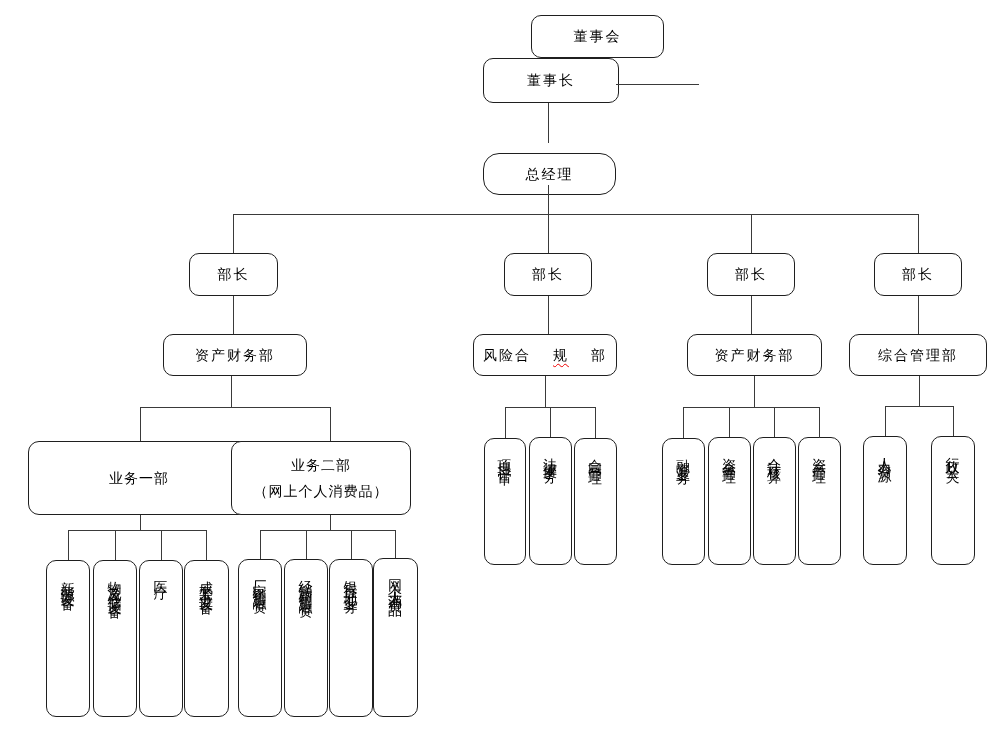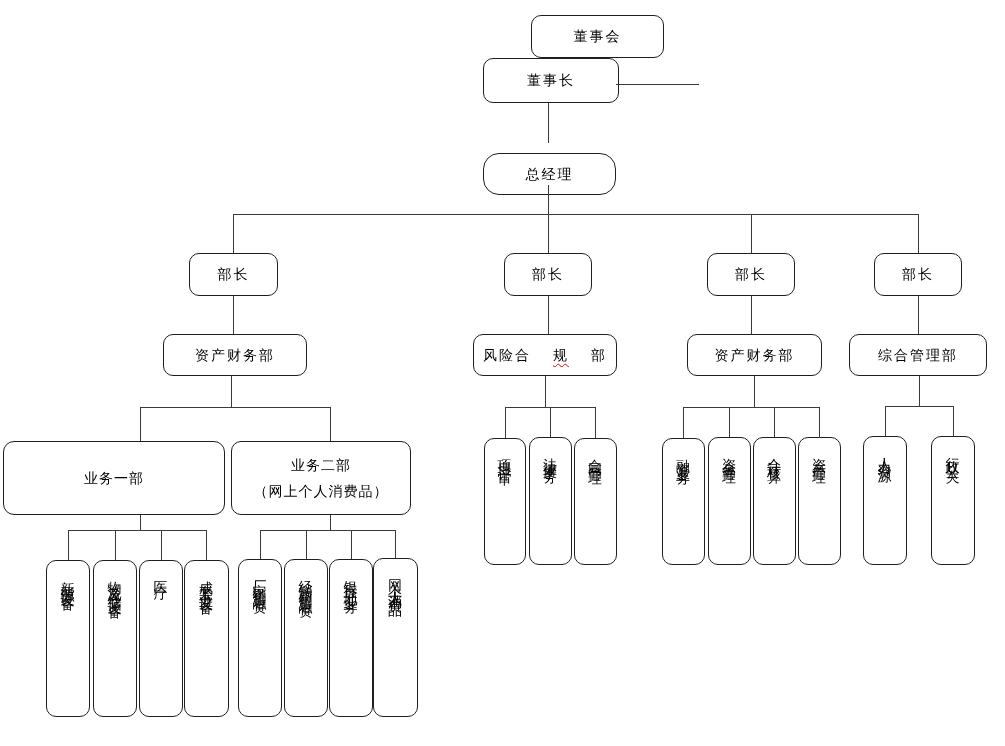--- a/index.html
+++ b/index.html
@@ -72,21 +72,21 @@
   <div class="node" style="left:473px; top:334px; width:144px; height:42px;gap:22px;">
     <span>风险合</span>
       <span class="squiggle">规</span>
       <span>部</span>
   </div>
 
   <div class="node" style="left:687px; top:334px; width:135px; height:42px;">资产财务部</div>
 
   <div class="node" style="left:849px; top:334px; width:138px; height:42px;">综合管理部</div>
 
-  <div class="node two-line" style="left:3px; top:441px; width:222px; height:74px;border-radius:11px;">
+  <div class="node two-line" style="left:28px; top:441px; width:222px; height:74px;border-radius:11px;">
     <span>业务一部</span>
   </div>
 
   <div class="node two-line" style="left:231px; top:441px; width:180px; height:74px;">
     <span>业务二部</span>
     <span>（网上个人消费品）</span>
   </div>
 
   <div class="node vert" style="left:46px; top:560px; width:44px; height:157px;">新能源设备</div>
   <div class="node vert" style="left:93px; top:560px; width:44px; height:157px;">物流及仓储设备</div>

